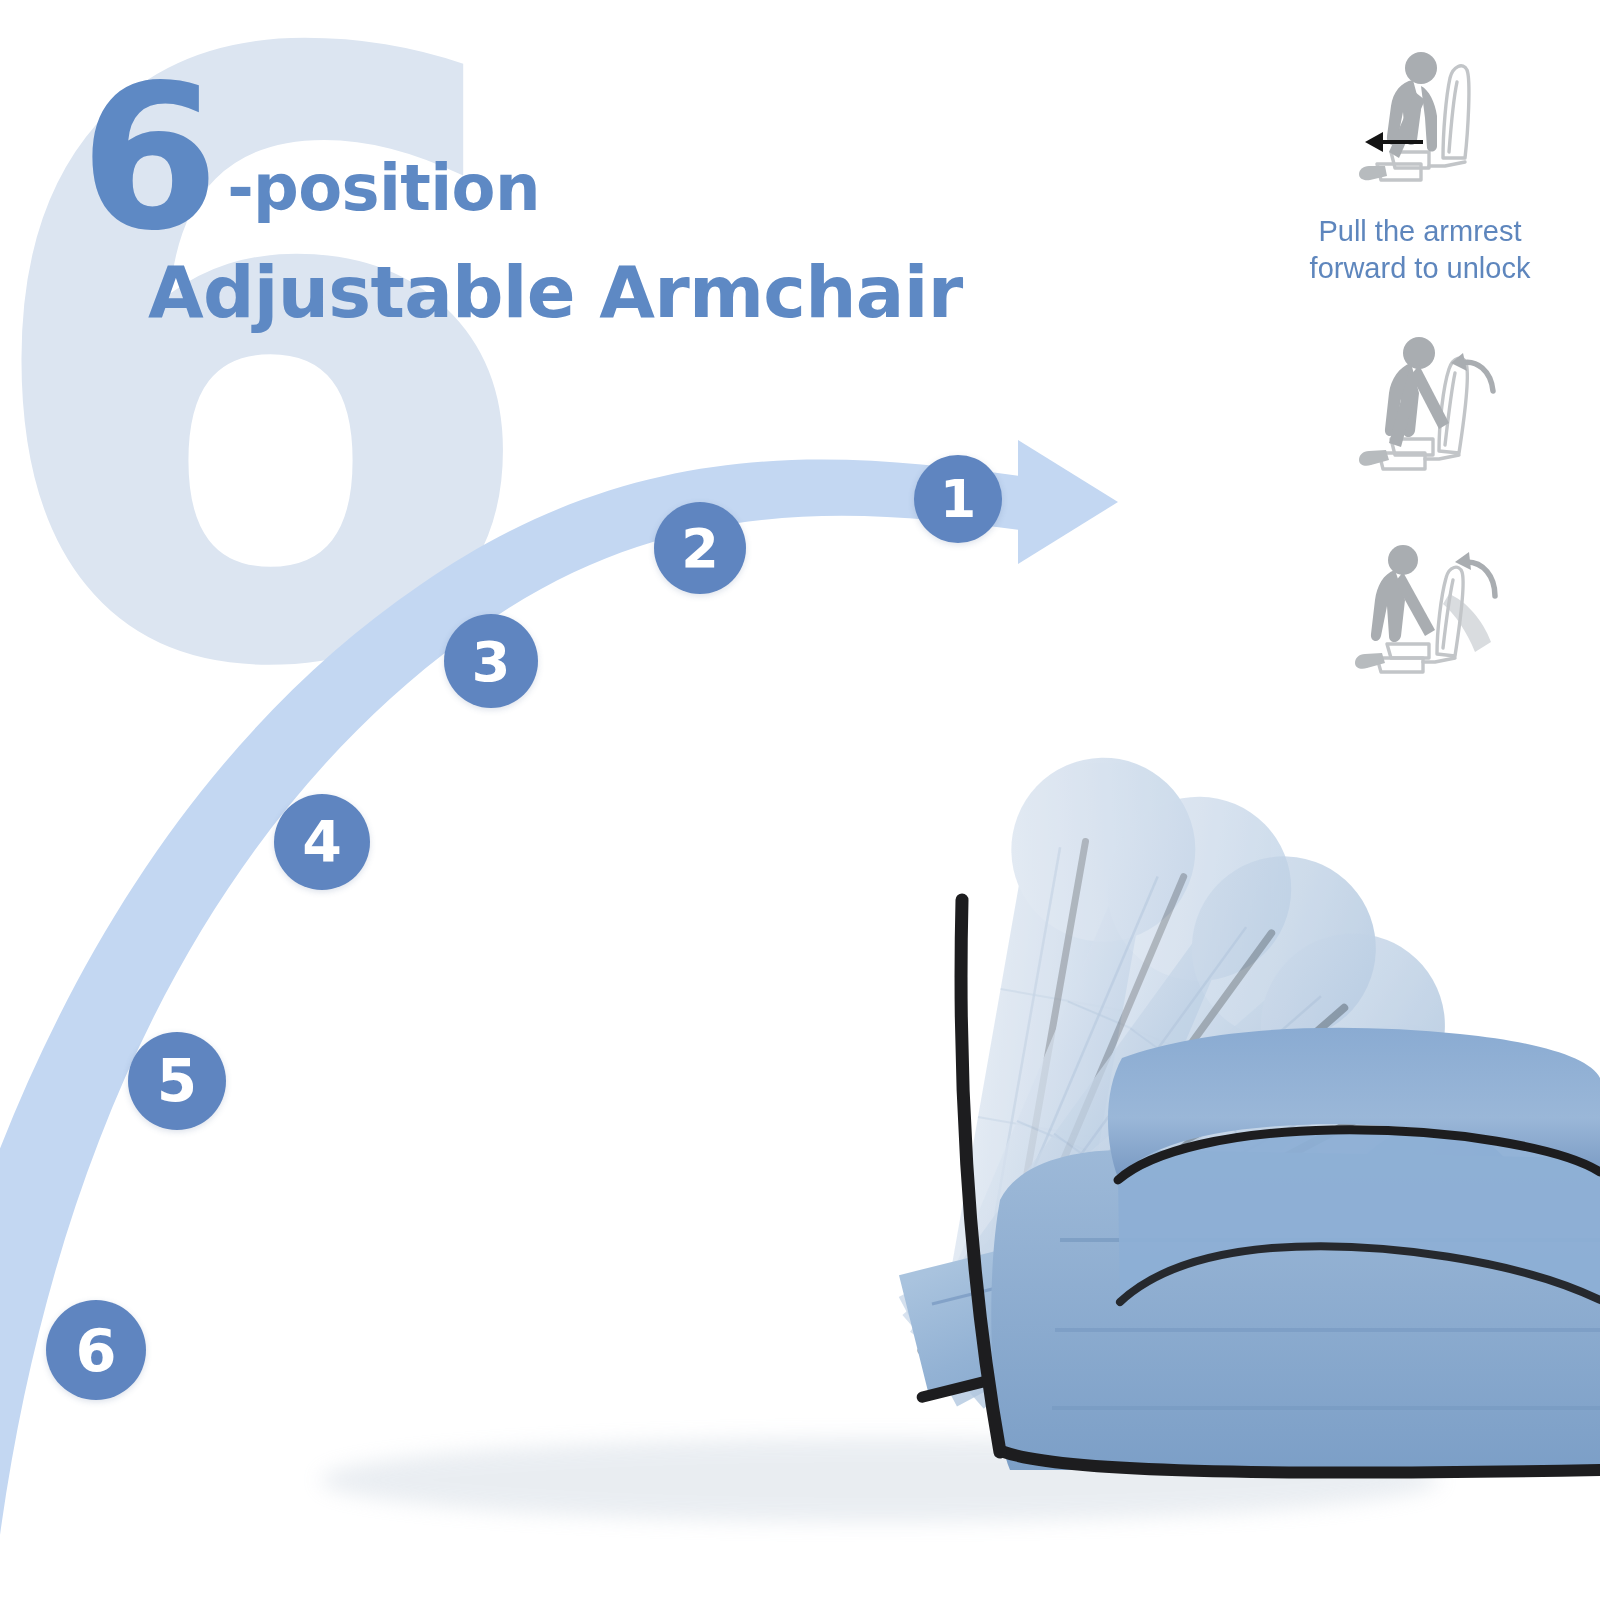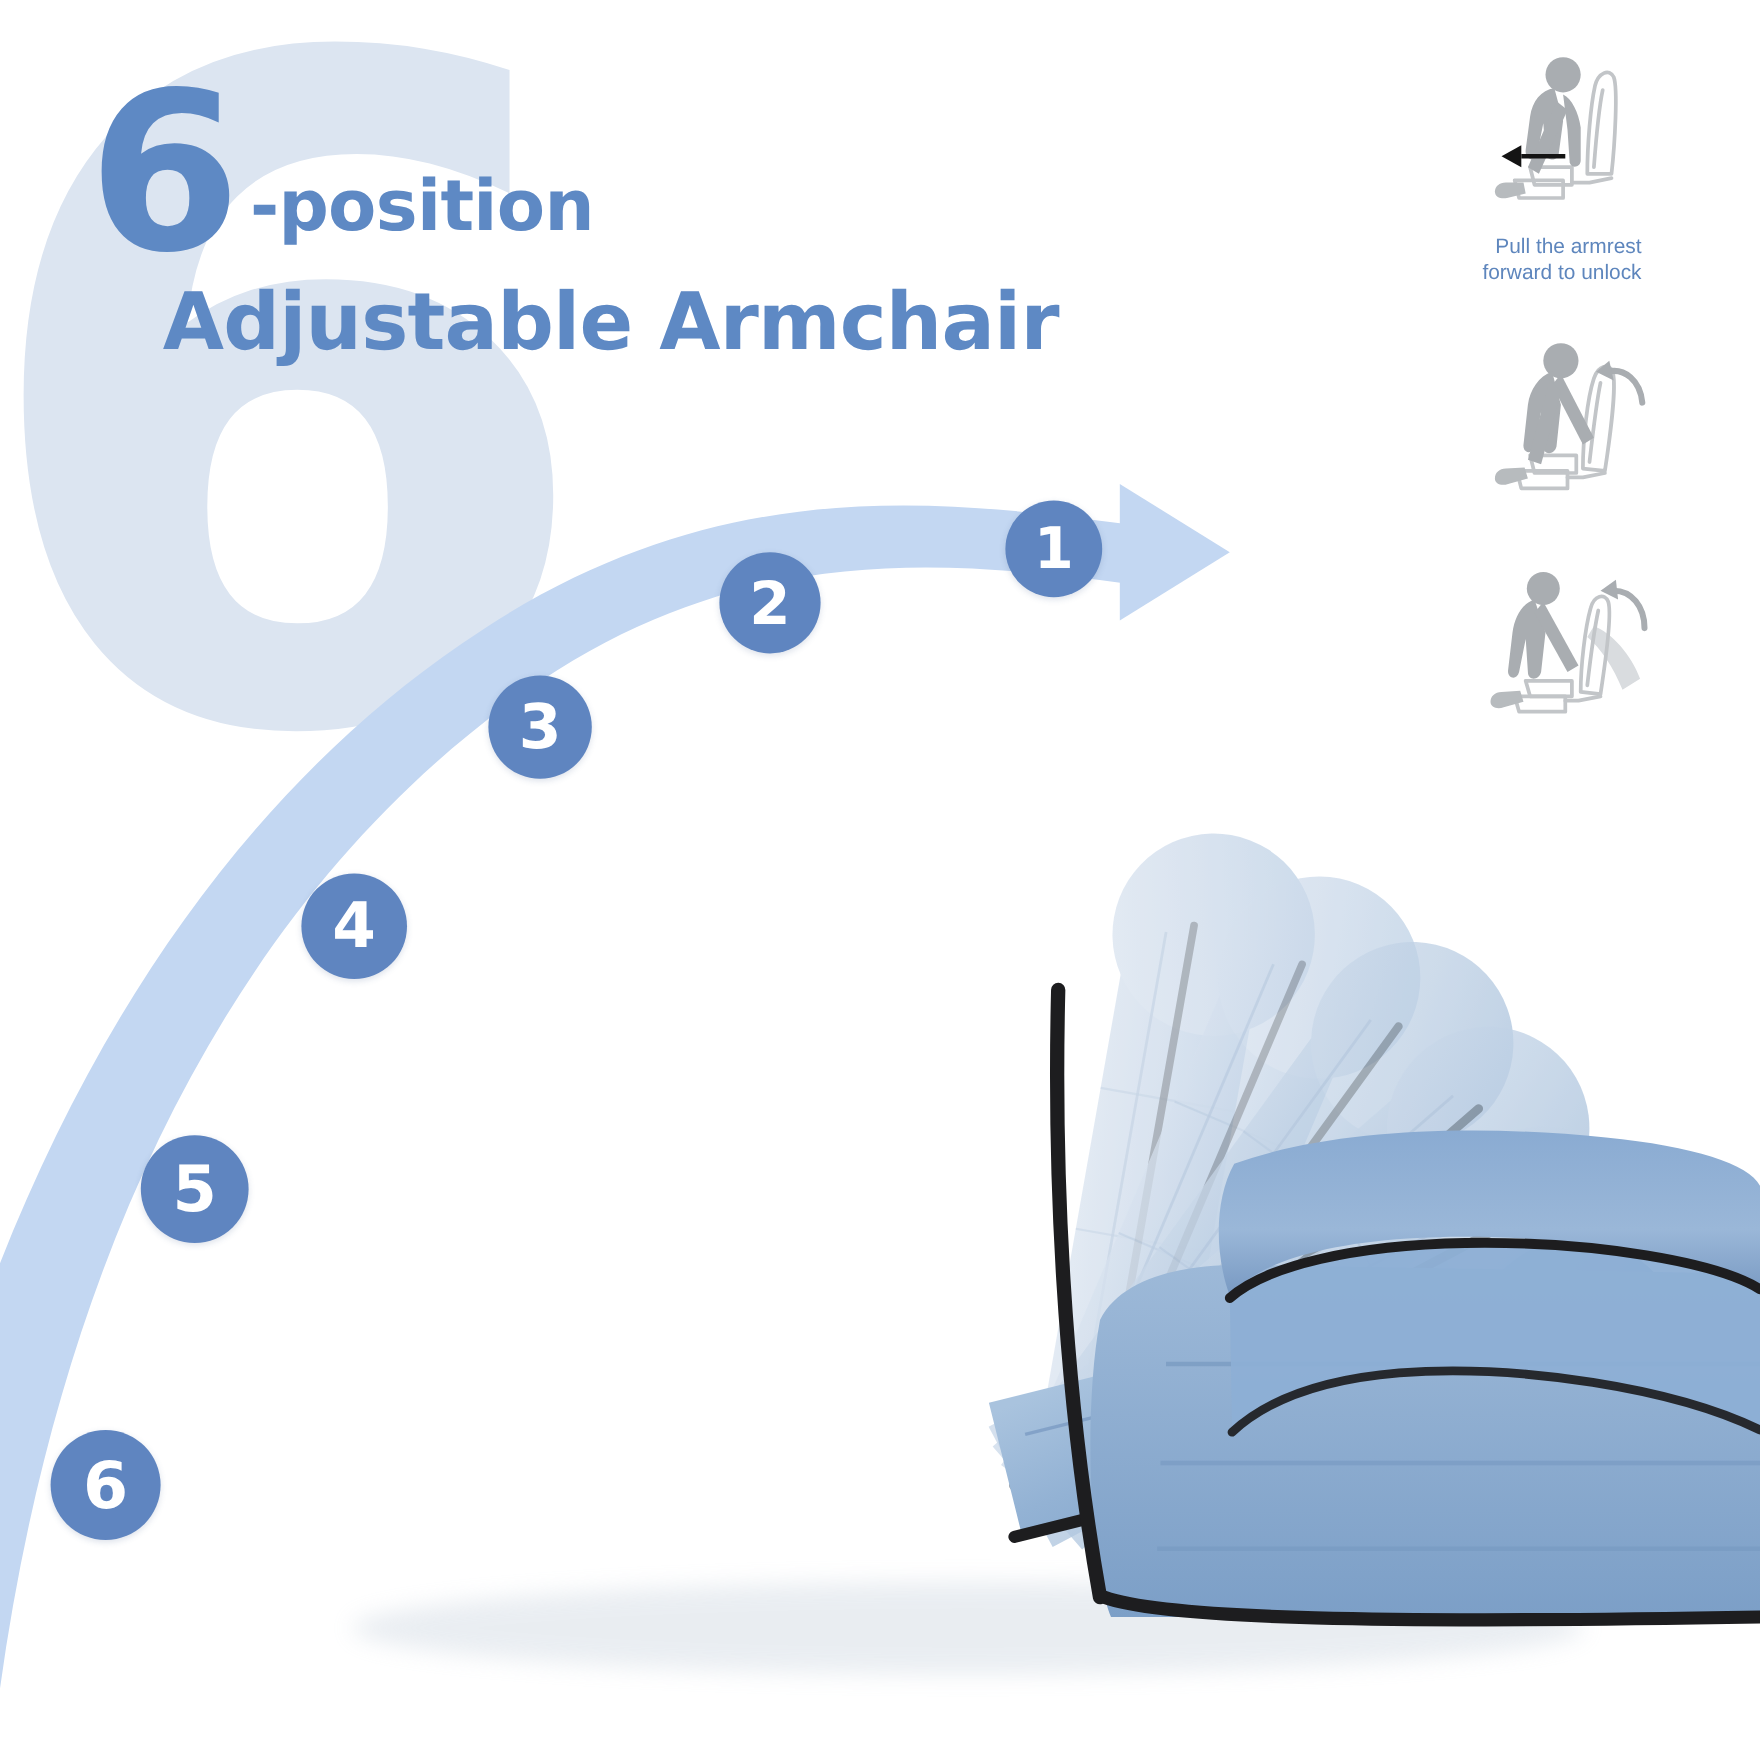--- a/index.html
+++ b/index.html
@@ -67,23 +67,23 @@
 
   
   .steps{
     position:absolute;right:0;top:40px;width:360px;z-index:9;
     display:flex;flex-direction:column;align-items:center;
   }
   .step{width:360px;display:flex;flex-direction:column;align-items:center;}
   .step-icon{width:190px;height:165px;display:block;}
   .step-caption{
     margin-top:8px;
-    text-align:right;
+    text-align:center;
     color:#5e86bd;
-    font-size:19px;
+    font-size:29px;
     line-height:1.28;
     font-family:"Liberation Sans", sans-serif;
     font-weight:400;
     max-width:330px;
   }
   .sp1{margin-bottom:42px;}
   .sp2{margin-bottom:40px;}
 </style>
 </head>
 <body>

